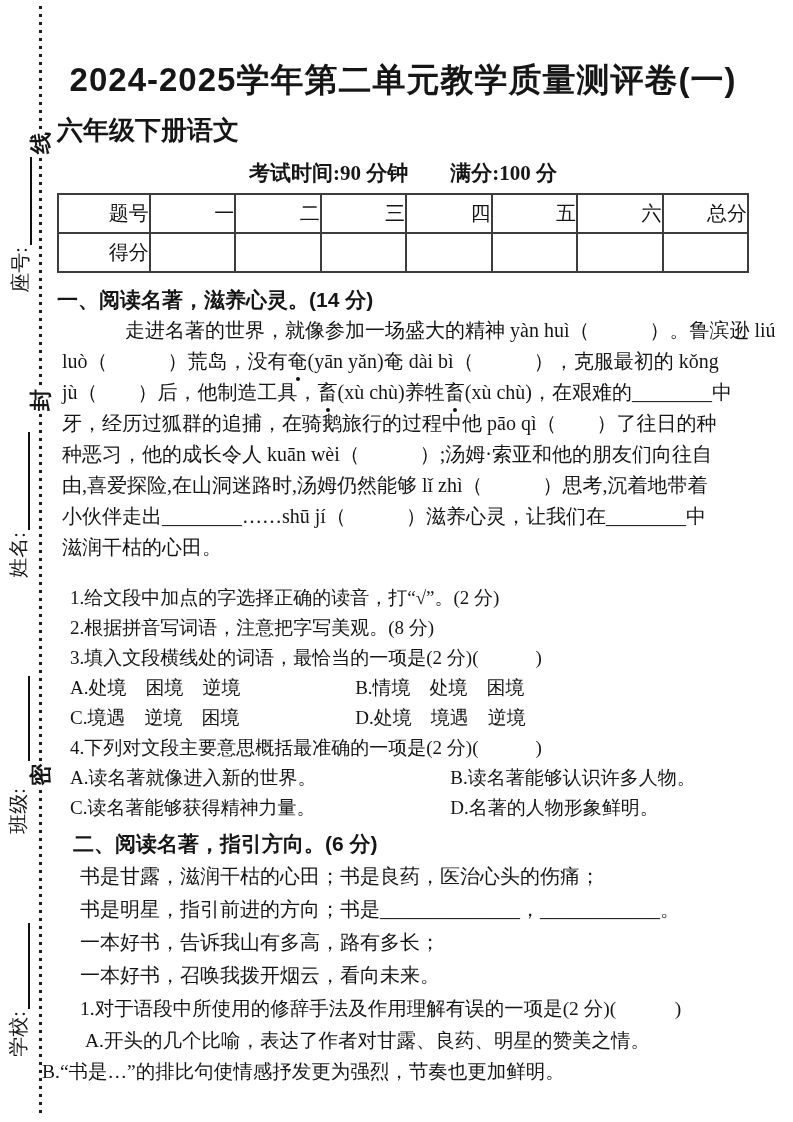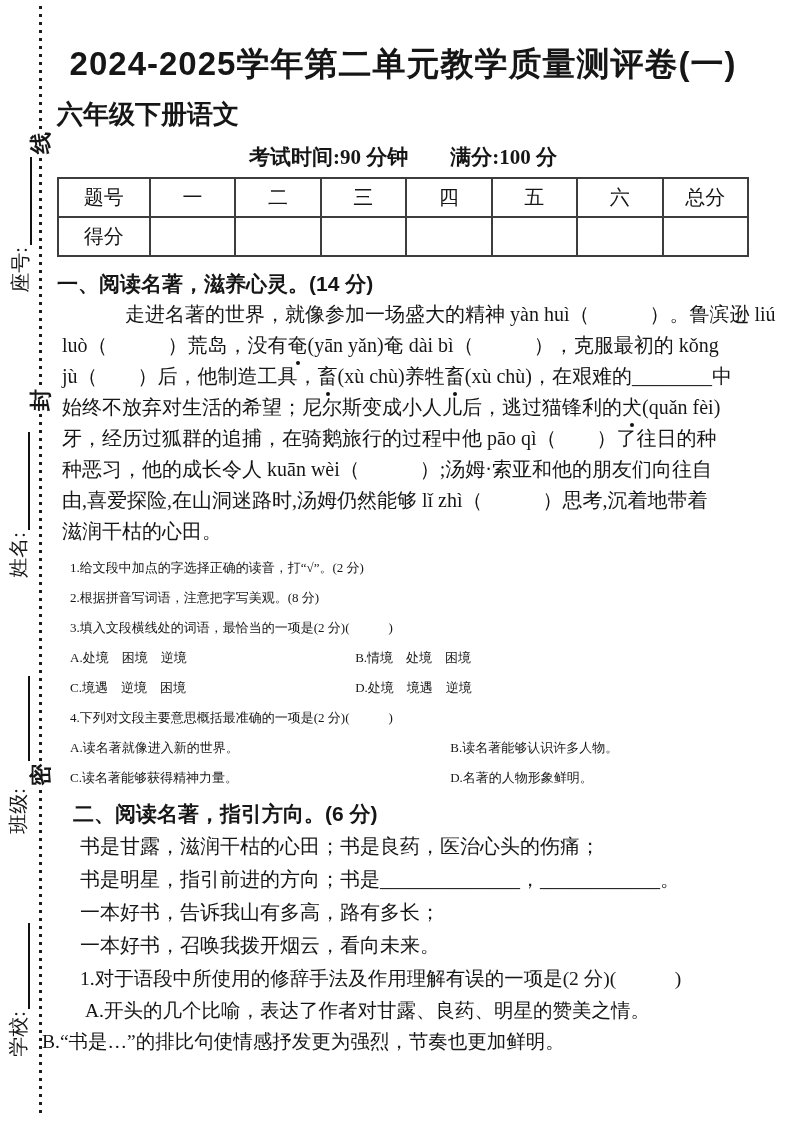--- a/index.html
+++ b/index.html
@@ -19,38 +19,38 @@
     font-size:22px; font-weight:bold; z-index:2;
     font-family:"Liberation Serif","DejaVu Serif",serif;
   }
   .margin-field {
     position:absolute; width:212px; height:30px; transform:rotate(-90deg);
     display:flex; align-items:center; justify-content:center;
     font-size:20px; white-space:nowrap;
   }
   .mf-blank { display:inline-block; border-bottom:2px solid #111; height:1.05em; margin-left:2px; }
   
-  .content { position:absolute; left:57px; top:40px; width:692px; }
+  .content { position:absolute; left:57px; top:56px; width:692px; }
   .hd { font-family:"Liberation Sans","DejaVu Sans",sans-serif; }
   .title { text-align:center; font-size:33px; font-weight:bold; line-height:48px; letter-spacing:1px; }
   .subtitle { text-align:left; font-size:26px; font-weight:bold; line-height:52px; }
   .exam-info { text-align:center; font-size:21px; font-weight:bold; line-height:26px; margin-top:4px;
                font-family:"Liberation Serif","DejaVu Serif",serif; }
   table.score { width:100%; border-collapse:collapse; margin-top:7px; table-layout:fixed; }
-  table.score td { border:2px solid #3d3d3d; height:37px; text-align:center; font-size:20px; padding:0; }
+  table.score td { border:2px solid #3d3d3d; height:37px; text-align:right; font-size:20px; padding:0; }
   table.score td.lbl { width:13%; }
   .sec-heading { font-size:21px; font-weight:bold; line-height:30px; margin-top:12px;
                  font-family:"Liberation Sans","DejaVu Sans",sans-serif; }
   .passage { font-size:20px; line-height:31px; margin-left:5px; }
   .p-line { white-space:nowrap; }
   .p-first { text-indent:63px; }
   .dotted { position:relative; display:inline-block; }
   .dotted::after { content:""; position:absolute; left:50%; bottom:-4px; width:4px; height:4px;
                    background:#111; border-radius:50%; transform:translateX(-50%); }
-  .qlist { font-size:13px; line-height:30px; margin-left:13px; margin-top:6px; }
+  .qlist { font-size:19px; line-height:30px; margin-left:13px; margin-top:20px; }
   .q-line { white-space:nowrap; }
   .opt-row { display:flex; white-space:nowrap; }
   .opt-row.w42 .opt-a { width:42%; }
   .opt-row.w56 .opt-a { width:56%; }
   .sec2 .poem { font-size:20px; line-height:33px; margin-left:23px; margin-top:1px; }
   .sec2 .q1 { font-size:19.5px; line-height:33px; margin-left:23px; white-space:nowrap; }
   .sec2 .optA { font-size:19.5px; line-height:31px; margin-left:28px; white-space:nowrap; }
   .sec2 .optB { font-size:19.5px; line-height:31px; margin-left:-15px; white-space:nowrap; }
 </style>
 </head>
@@ -110,24 +110,24 @@
       </tr>
     </tbody>
       </table>
 
     <div class="sec-heading">一、阅读名著，滋养心灵。(14 分)</div>
 
     <div class="passage">
       <div class="p-line p-first">走进名著的世界，就像参加一场盛大的精神 yàn huì（　　　）。鲁滨逊 liú</div>
       <div class="p-line"><span>luò（　　　）荒岛，没有</span><span class="dotted">奄</span><span>(yān yǎn)奄 dài bì（　　　），克服最初的 kǒng</span></div>
       <div class="p-line"><span>jù（　　）后，他制造工具，</span><span class="dotted">畜</span><span>(xù chù)养牲</span><span class="dotted">畜</span><span>(xù chù)，在艰难的________中</span></div>
-      <div class="p-line"><span>始终不放弃对生活的希望；尼尔斯变成小人儿后，逃过猫锋利的</span><span class="dotted">犬</span><span>(quǎn fèi)</span></div>
       <div class="p-line">牙，经历过狐群的追捕，在骑鹅旅行的过程中他 pāo qì（　　）了往日的种</div>
       <div class="p-line">种恶习，他的成长令人 kuān wèi（　　　）;汤姆·索亚和他的朋友们向往自</div>
       <div class="p-line">由,喜爱探险,在山洞迷路时,汤姆仍然能够 lǐ zhì（　　　）思考,沉着地带着</div>
+      <div class="p-line">小伙伴走出________……shū jí（　　　）滋养心灵，让我们在________中</div>
       <div class="p-line">滋润干枯的心田。</div>
     </div>
 
     <div class="qlist">
       <div class="q-line">1.给文段中加点的字选择正确的读音，打“√”。(2 分)</div>
       <div class="q-line">2.根据拼音写词语，注意把字写美观。(8 分)</div>
       <div class="q-line">3.填入文段横线处的词语，最恰当的一项是(2 分)(　　　)</div>
       <div class="opt-row w42">
         <span class="opt-a">A.处境　困境　逆境</span>
         <span>B.情境　处境　困境</span>

